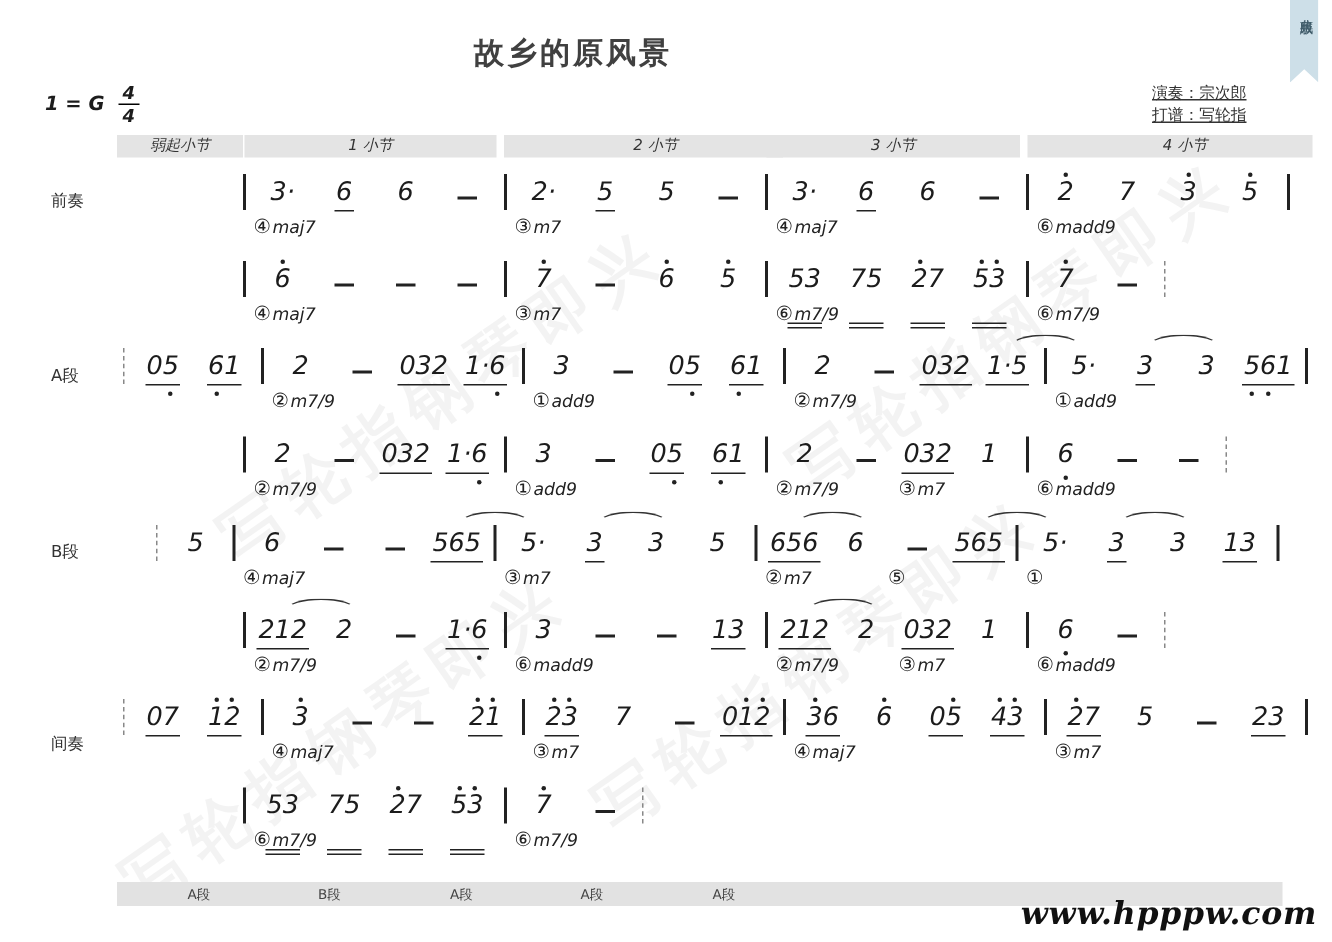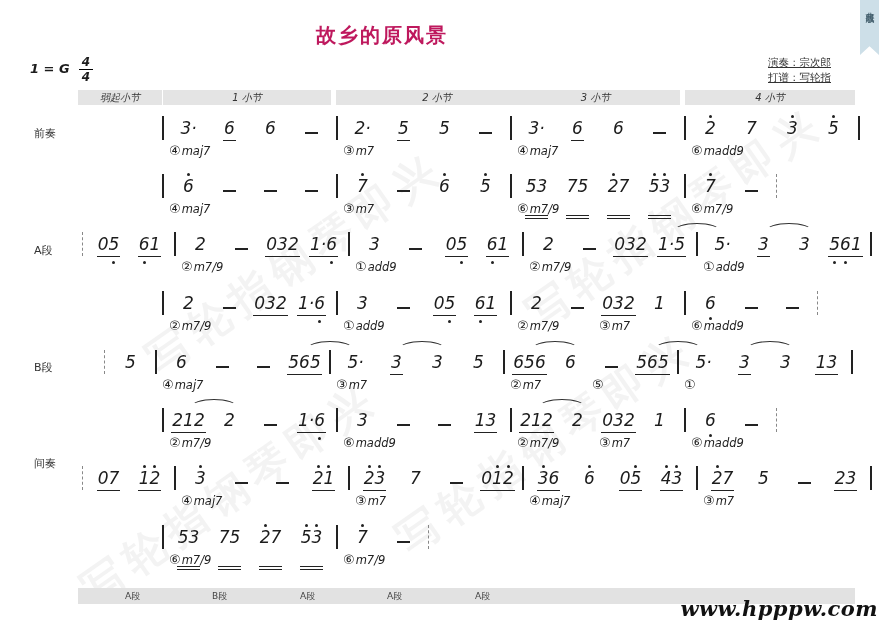--- a/index.html
+++ b/index.html
@@ -1,19 +1,19 @@
 <!DOCTYPE html>
 <html><head>
 <meta charset="utf-8">
 <style>
   html,body{margin:0;padding:0;background:#fff;}
   #sheet{position:relative;width:888px;height:628px;background:#ffffff;overflow:hidden;
          font-family:"DejaVu Sans","Liberation Sans",sans-serif;color:#1c1c1c;}
   .title{position:absolute;left:0;top:22px;width:764px;text-align:center;
-         font-size:20px;font-weight:600;letter-spacing:2px;color:#be185d;}
+         font-size:20px;font-weight:600;letter-spacing:2px;color:#404040;}
   .ribbon{position:absolute;right:9px;top:0;width:19px;height:55px;background:#cddfe8;
           clip-path:polygon(0 0,100% 0,100% 100%,50% 84%,0 100%);
           writing-mode:vertical-rl;text-orientation:upright;font-size:9px;color:#3e5a68;
           text-align:left;padding-top:5px;box-sizing:border-box;line-height:19px;letter-spacing:1px;}
   .keysig{position:absolute;left:30px;top:56px;font-size:13px;font-weight:bold;font-style:italic;}
   .frac{display:inline-block;vertical-align:middle;margin-left:9px;text-align:center;
         font-size:12px;line-height:1;font-style:italic;}
   .frac .top{display:block;border-bottom:1.4px solid #000;padding:0 3px 1px;}
   .frac .bot{display:block;padding-top:1px;}
   .credits{position:absolute;left:768px;top:55px;font-size:10.5px;color:#333;line-height:15px;text-decoration:underline;}
@@ -67,27 +67,27 @@
   <div class="credits">
     <div>演奏：宗次郎</div>
     <div>打谱：写轮指</div>
   </div>
 
   <div id="colheaders">
       <div class="colhdr" style="left: 78px; width: 84px;">弱起小节</div>
       <div class="colhdr" style="left: 163px; width: 168px; text-align: center;">1 小节</div>
       <div class="colhdr" style="left: 336px; width: 170px; padding-left: 16px;">2 小节</div>
       <div class="colhdr" style="left: 511px; width: 169px;">3 小节</div>
-      <div class="colhdr" style="left: 685px; width: 170px;">4 小节</div>
+      <div class="colhdr" style="left: 685px; width: 170px; padding-left: 20px;">4 小节</div>
     </div>
   <div id="seclabels">
       <div class="seclabel" style="top: 126px;">前奏</div>
       <div class="seclabel" style="top: 243px;">A段</div>
       <div class="seclabel" style="top: 360px;">B段</div>
-      <div class="seclabel" style="top: 456px; font-family: Liberation Serif, serif;">间奏</div>
+      <div class="seclabel" style="top: 488px; font-family: Liberation Serif, serif;">间奏</div>
     </div>
   <div id="notation">
       <div class="noterow" style="top: 118px; left: 158px;">
         <div class="bar"></div>
         <div class="tok"><span class="txt"><span class="ch">3</span><span class="ch">·</span></span><div class="chord"><span class="deg">④</span><span class="sfx">maj7</span></div></div>
         <div class="tok"><span class="txt u1"><span class="ch">6</span></span></div>
         <div class="tok"><span class="txt"><span class="ch">6</span></span></div>
         <div class="tok"><span class="dashline"></span></div>
         <div class="bar"></div>
         <div class="tok"><span class="txt"><span class="ch">2</span><span class="ch">·</span></span><div class="chord"><span class="deg">③</span><span class="sfx">m7</span></div></div>

